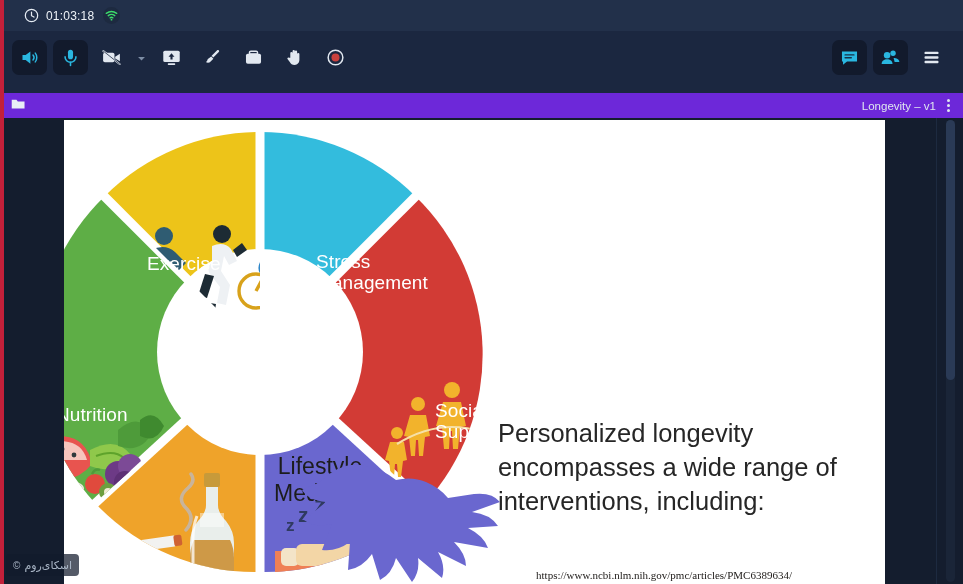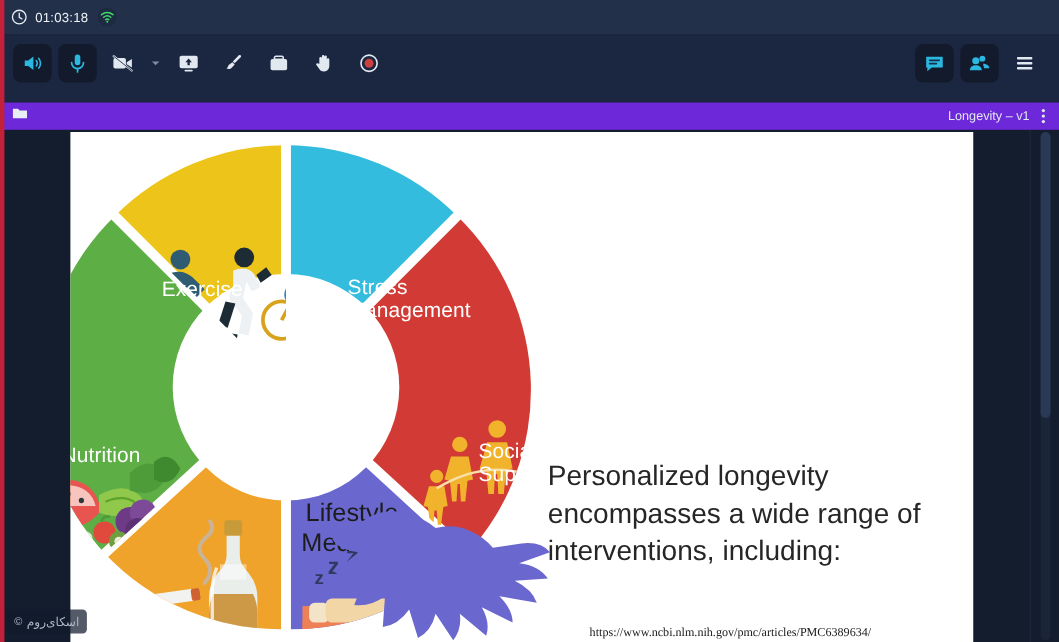--- a/index.html
+++ b/index.html
@@ -23,21 +23,21 @@
     background: #c3203a;
     z-index: 40;
   }
 
   
   .statusbar {
     position: absolute; left: 0; top: 0;
     width: 963px; height: 31px;
     background: #22304a;
     display: flex; align-items: center;
-    padding-left: 10px;
+    padding-left: 24px;
     z-index: 20;
   }
   .clock-icon { width: 15px; height: 15px; flex: 0 0 auto; }
   .timer-text {
     color: #eef2f7;
     font-size: 12px;
     margin-left: 7px;
     letter-spacing: .2px;
     font-family: "Liberation Sans", sans-serif;
   }

